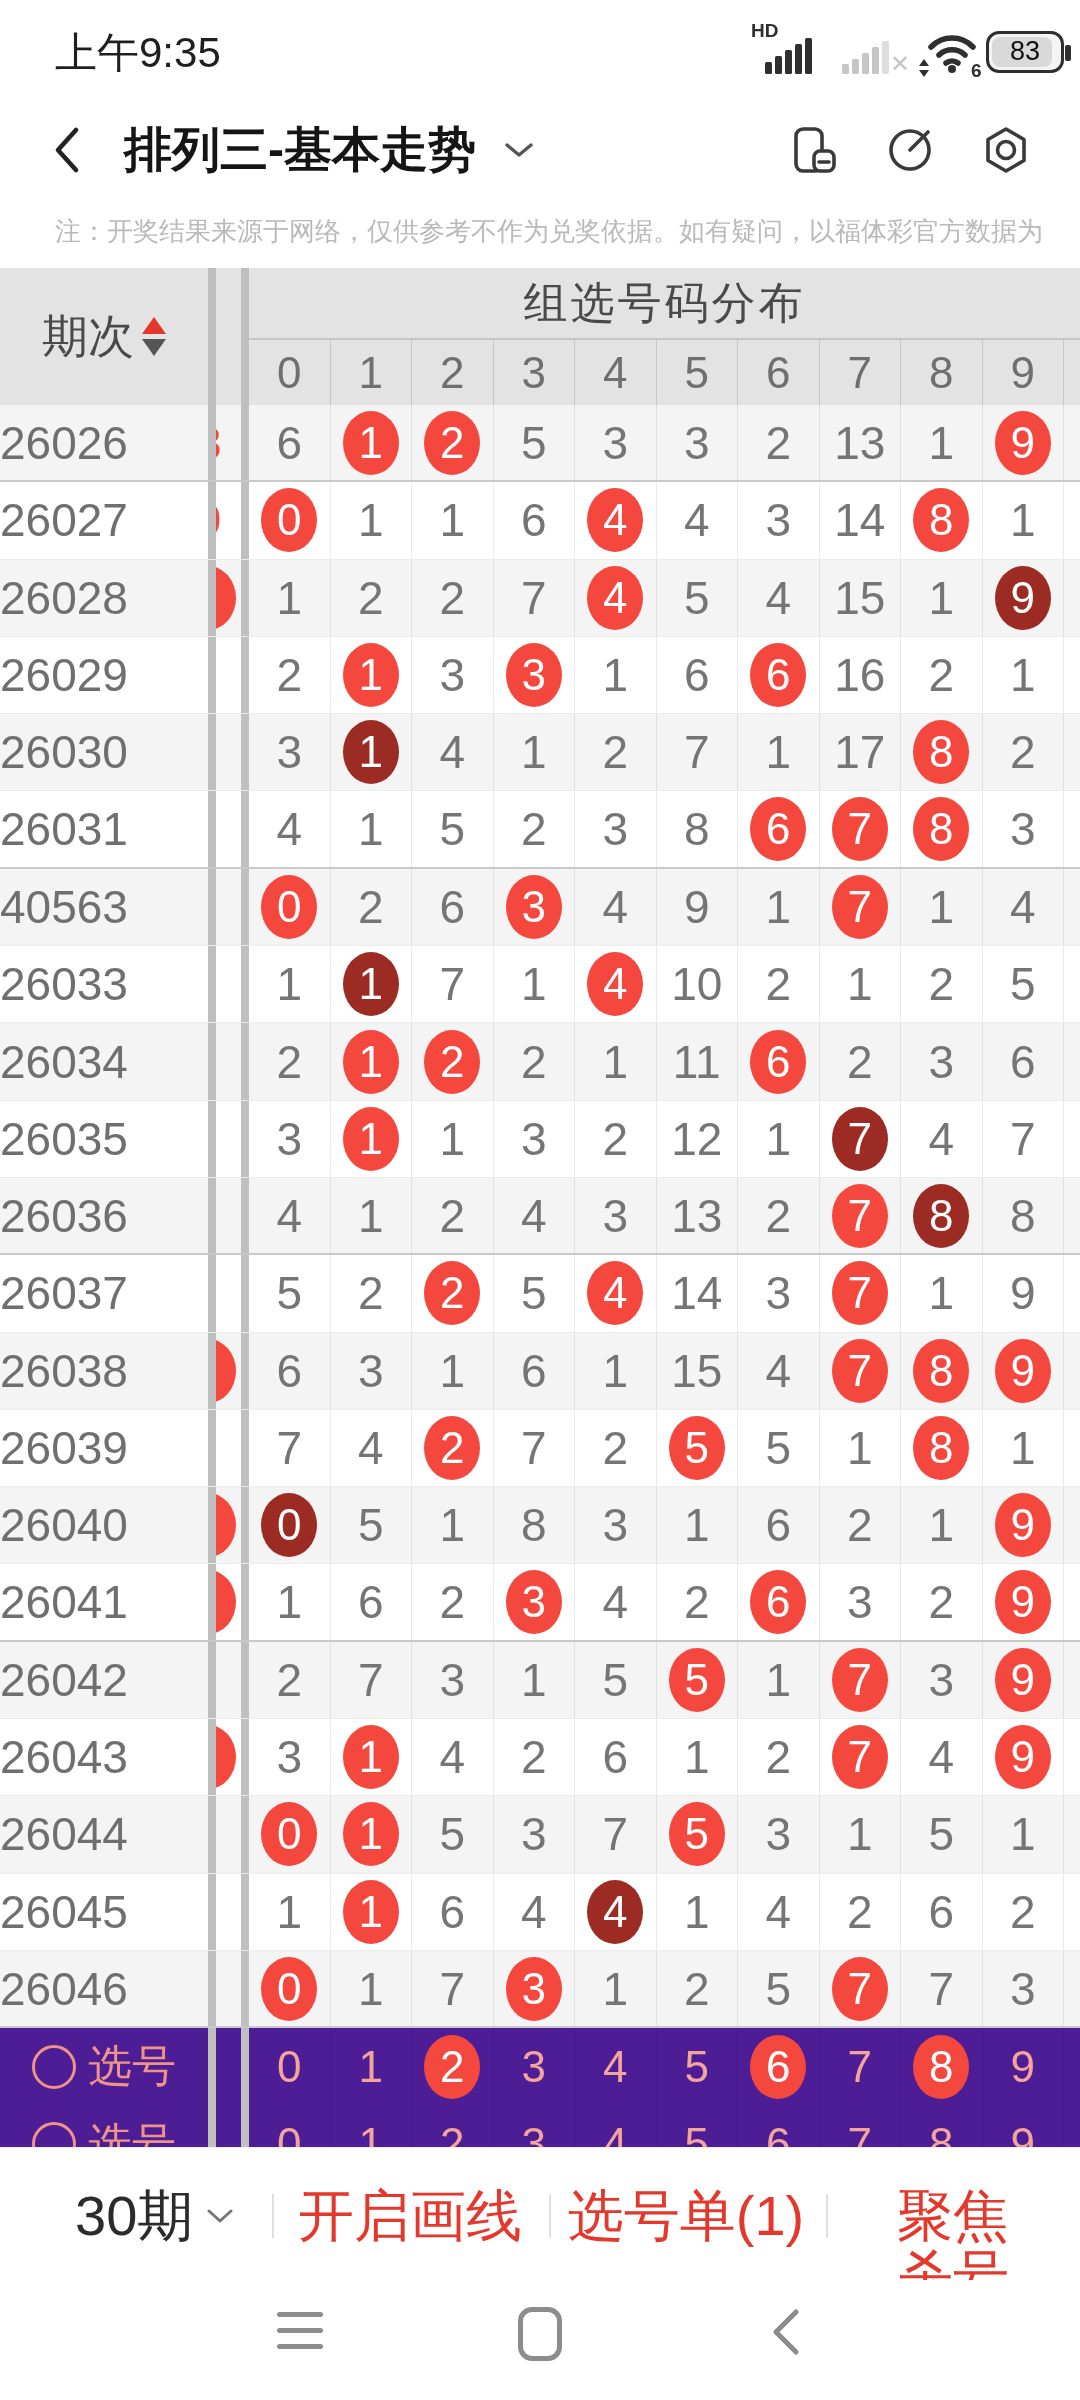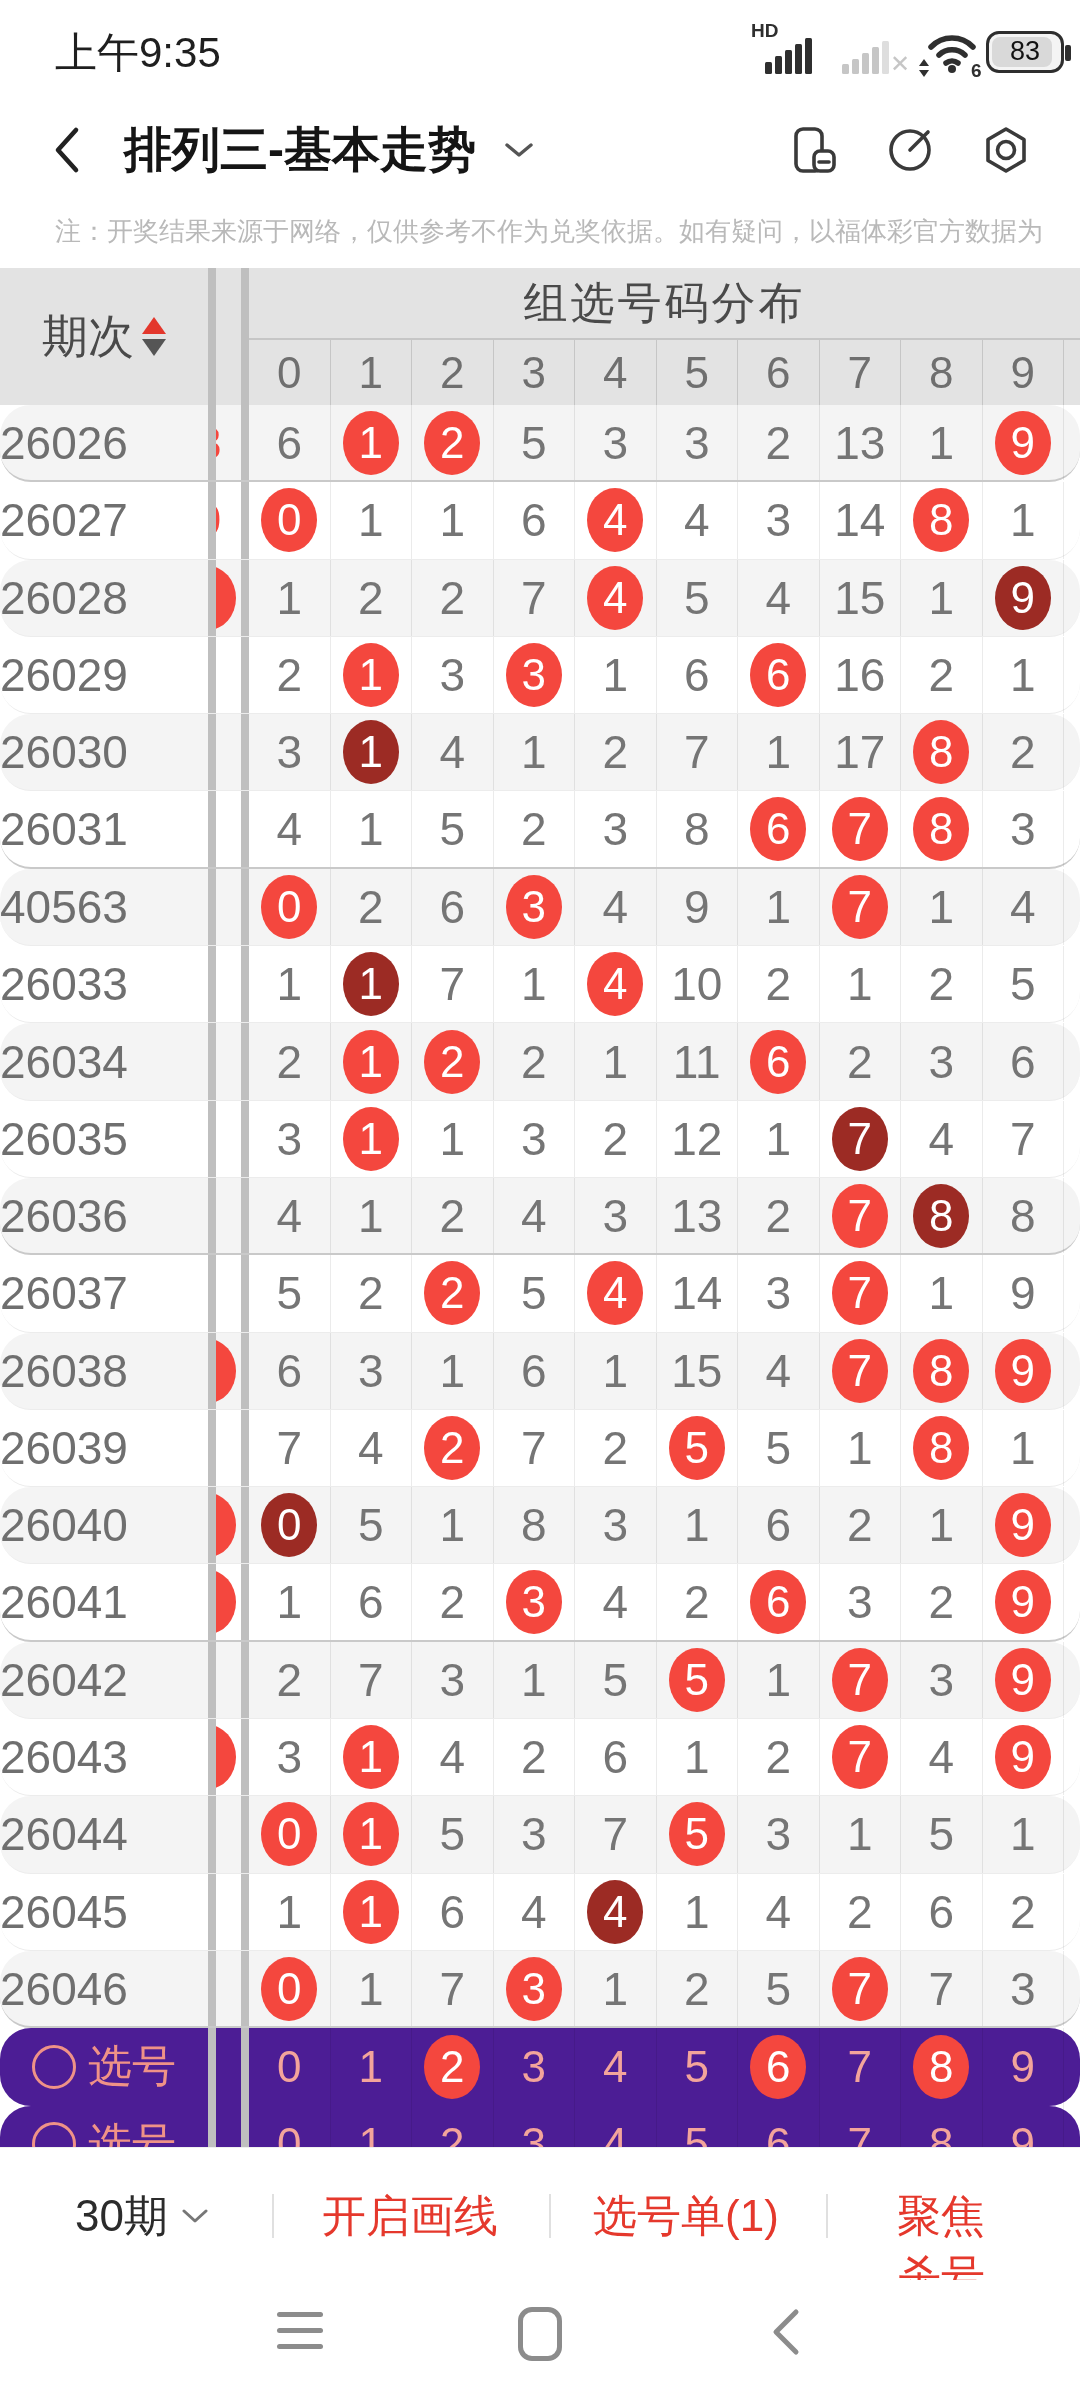--- a/index.html
+++ b/index.html
@@ -42,21 +42,21 @@
   .sorticons{display:inline-flex;flex-direction:column;align-items:center;gap:5px;}
   .tri{width:0;height:0;border-left:12px solid transparent;border-right:12px solid transparent;}
   .tri.up{border-bottom:17px solid #e3372c;}
   .tri.down{border-top:17px solid #555;}
   .thead-right{flex:1;display:flex;flex-direction:column;}
   .ghead{height:72px;display:flex;align-items:center;justify-content:center;font-size:44px;color:#4a4a4a;letter-spacing:3px;border-bottom:2px solid #c6c6c6;}
   .hrow{flex:1;display:flex;align-items:stretch;}
   .hcell{width:81.5px;display:flex;align-items:center;justify-content:center;font-size:44px;color:#6f6f6f;border-right:1px solid #c6c6c6;}
   .hsliver{border-right:none;}
 
-  .row{display:flex;align-items:center;height:77.3px;border-bottom:1px solid #ececec;background:#fff;border-radius:31px;}
+  .row{display:flex;align-items:center;height:77.3px;border-bottom:1px solid #ececec;background:#fff;}
   .row.g{background:#f4f4f4;}
   .row.w{background:#ffffff;}
   .row.grp{border-bottom:2px solid #c9c9c9;}
   .pcell{width:208px;flex:none;font-size:46px;color:#6f6f6f;}
   .vbar{width:8px;flex:none;align-self:stretch;background:#bfbfbf;}
   .strip{width:25px;flex:none;align-self:stretch;overflow:hidden;display:flex;align-items:center;position:relative;}
   .edgetext{font-size:46px;color:#f4473e;margin-left:-20px;}
   .edgecircle{width:56px;height:64px;flex:none;border-radius:50%;background:#f4473e;margin-left:-36px;}
   .cell{width:81.5px;flex:none;align-self:stretch;display:flex;align-items:center;justify-content:center;font-size:46px;color:#757575;border-right:1px solid rgba(0,0,0,0.08);}
   .sliver{flex:1;align-self:stretch;}
@@ -65,21 +65,21 @@
   .bubble.dark{background:#9c2b24;}
 
   .row.pick{background:#4c1d95;border-bottom:none;}
   .plabel{display:flex;align-items:center;justify-content:center;gap:12px;}
   .pickcircle{width:44px;height:44px;flex:none;border:3px solid #ef9287;border-radius:50%;}
   .picktext{font-size:44px;color:#ef9287;}
   .fadedigit{font-size:44px;color:#f3a49b;}
 
   
   .toolbar{position:absolute;top:2147px;left:0;width:1080px;height:133px;background:#fff;border-top:1px solid #f0f0f0;}
-  .tb{position:absolute;top:38px;height:60px;line-height:60px;font-size:44px;}
+  .tb{position:absolute;top:38px;height:60px;line-height:60px;font-size:56px;}
   .tb.red{color:#e5382c;font-weight:500;transform:translateX(-50%);}
   .periods{left:75px;color:#2b2b2b;display:flex;align-items:center;gap:14px;}
   .tdiv{position:absolute;top:46px;width:2px;height:44px;background:#e0e0e0;}
 
   
   .navbar{position:absolute;top:2280px;left:0;width:1080px;height:120px;background:#fff;}
   .menuicon{position:absolute;left:277px;top:2312px;}
   .menuicon i{display:block;width:46px;height:5px;background:#8c8c8c;border-radius:3px;margin-bottom:11px;}
   .menuicon i:last-child{margin-bottom:0;}
   .homeicon{position:absolute;left:518px;top:2307px;width:44px;height:54px;border:5px solid #8c8c8c;border-radius:14px;}

